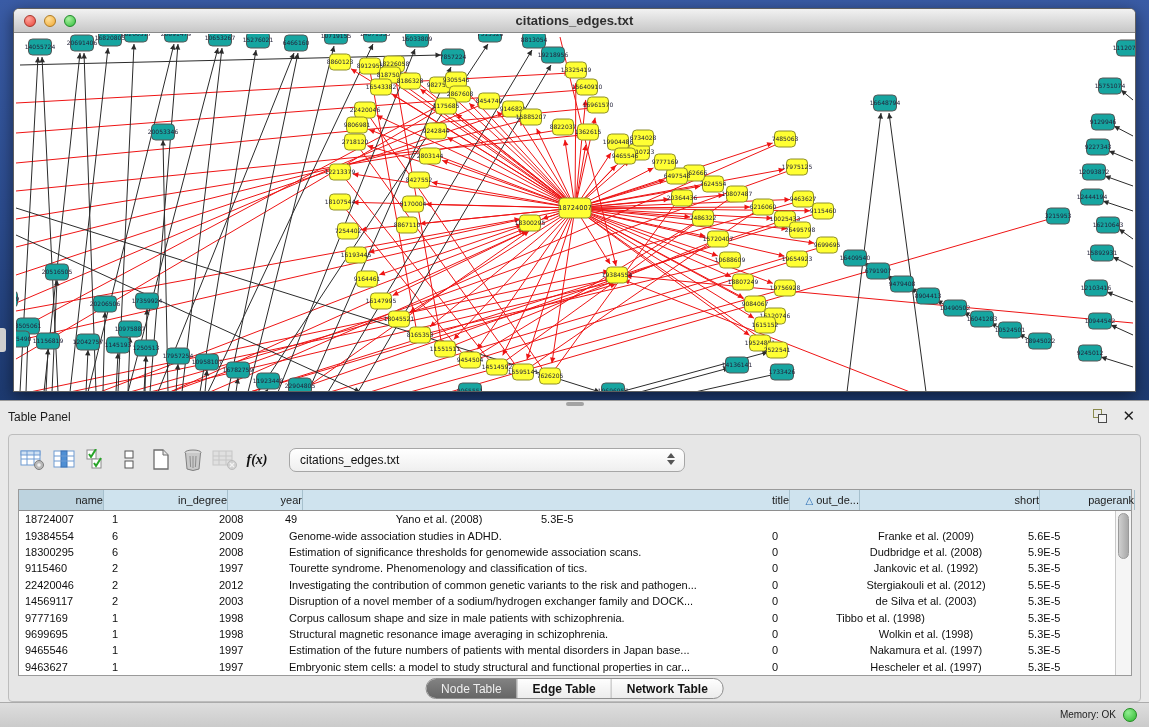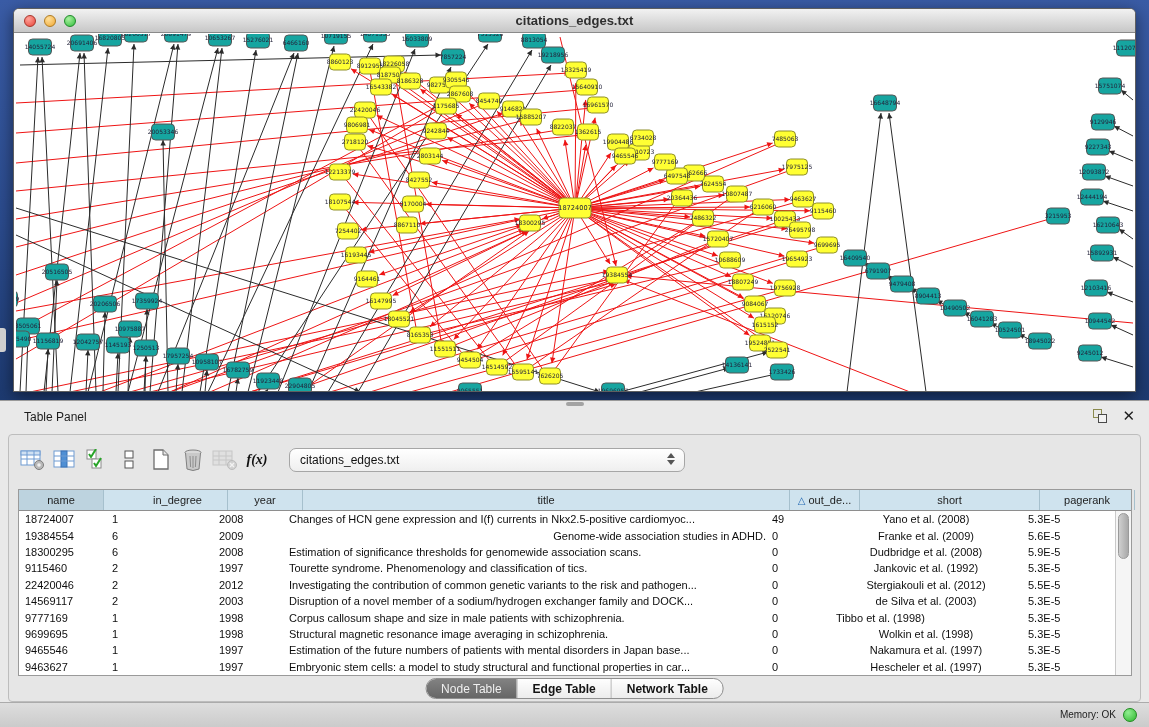--- a/index.html
+++ b/index.html
@@ -24,21 +24,21 @@
   .tl-grn   { background:radial-gradient(circle at 35% 30%,#a9f0a0,#33bf3d); border:1px solid #1f8a2a; }
   .wtitle { text-align:center; line-height:23px; font-size:13px; font-weight:700; color:#2f2f2f; }
   .canvas { position:absolute; left:2px; top:25px; width:1119px; height:357px;
             background:#ffffff; overflow:hidden; }
   .canvas svg { display:block; }
 
   
   .table-panel { position:absolute; left:0; top:400px; width:1149px; height:302px;
                  background:#e9e9e9; border-top:1px solid #9a9a9a; }
   .grab { width:18px; height:4px; background:#a3a3a3; border-radius:2px; margin:1px auto 0 auto; }
-  .tp-title { position:absolute; left:24px; top:9px; font-size:12px; color:#1d1d1d; }
+  .tp-title { position:absolute; left:8px; top:9px; font-size:12px; color:#1d1d1d; }
   .tp-float { position:absolute; right:40px; top:8px; width:16px; height:16px; cursor:pointer; }
   .tp-float .bsq { position:absolute; left:0; top:0; width:9px; height:9px; border:1px solid #8a8a4e; background:transparent; }
   .tp-float .fsq { position:absolute; left:5px; top:5px; width:9px; height:9px; border:1px solid #4a4a4a; background:#f2f2f2; }
   .tp-close { position:absolute; right:14px; top:6px; font-size:15px; font-weight:700; color:#1c1c1c; cursor:pointer; }
   .tp-body { position:absolute; left:8px; top:33px; width:1133px; height:268px;
              background:#e6e6e6; border:1px solid #bdbdbd; border-radius:4px; }
 
   .toolbar { position:absolute; left:8px; top:7px; height:36px; display:flex; align-items:center; }
   .tbtn { width:32px; height:30px; background:transparent; border:none; display:flex;
           align-items:center; justify-content:center; padding:0; cursor:pointer; }
@@ -48,21 +48,21 @@
            border:1px solid #a6a6a6; border-radius:7px; display:flex; align-items:center;
            padding:0 22px 0 10px; font-size:12px; color:#111; position:relative; cursor:pointer; }
   .updown { position:absolute; right:9px; top:4px; }
   .updown i { display:block; width:0; height:0; border-left:4px solid transparent; border-right:4px solid transparent; }
   .updown .up { border-bottom:5px solid #555; margin-bottom:2px; }
   .updown .dn { border-top:5px solid #555; }
 
   .tbl { position:absolute; left:9px; top:54px; width:1114px; height:187px;
          background:#fff; border:1px solid #9a9a9a; }
   .thead { display:flex; height:21px; background:#cfe3ee; border-bottom:1px solid #8e8e8e; }
-  .th { font-size:11px; color:#1c1c1c; text-align:center; line-height:20px;
+  .th { font-size:11px; color:#1c1c1c; text-align:right; line-height:20px;
         border-right:1px solid #a6c0cd; overflow:hidden; white-space:nowrap; flex-shrink:0; cursor:pointer; }
   .th.first { background:#bdd3df; }
   .sort { color:#2a6db5; font-size:10px; margin-right:3px; }
   .rows { position:absolute; top:21px; left:0; width:1097px; bottom:0; overflow:hidden; }
   .tr { display:flex; height:16.4px; font-size:11px; color:#0e0e0e; align-items:center; }
   .td { white-space:nowrap; overflow:hidden; flex-shrink:0; }
   .sb { position:absolute; right:0; top:21px; bottom:0; width:16px; background:#f5f5f5; border-left:1px solid #c9c9c9; }
   .sb-thumb { position:absolute; left:2px; top:2px; width:11px; height:46px;
               background:linear-gradient(90deg,#cfcfcf,#a8a8a8); border:1px solid #9a9a9a; border-radius:6px; }
 
@@ -797,30 +797,29 @@
             <div class="th" style="width: 487px;">title</div>
             <div class="th" style="width: 70px;"><span class="sort">△</span>out_de...</div>
             <div class="th" style="width: 180px;">short</div>
             <div class="th" style="width: 95px;">pagerank</div>
           </div>
         <div class="rows" id="trows">
             <div class="tr">
               <div class="td" style="width: 85px; padding-left: 6px;">18724007</div>
               <div class="td" style="width: 100px; padding-left: 8px;">1</div>
               <div class="td" style="width: 75px; padding-left: 15px;">2008</div>
-              <div class="td" style="width: 487px; padding-left: 10px;">Changes of HCN gene expression and I(f) currents in Nkx2.5-positive cardiomyoc...</div>
               <div class="td" style="width: 70px; padding-left: 6px;">49</div>
               <div class="td" style="width: 180px; text-align: center;">Yano et al. (2008)</div>
               <div class="td" style="width: 95px; padding-left: 12px;">5.3E-5</div>
             </div>
             <div class="tr">
               <div class="td" style="width: 85px; padding-left: 6px;">19384554</div>
               <div class="td" style="width: 100px; padding-left: 8px;">6</div>
               <div class="td" style="width: 75px; padding-left: 15px;">2009</div>
-              <div class="td" style="width: 487px; padding-left: 10px; text-align: right;">Genome-wide association studies in ADHD.</div>
+              <div class="td" style="width: 487px; padding-left: 10px;">Genome-wide association studies in ADHD.</div>
               <div class="td" style="width: 70px; padding-left: 6px;">0</div>
               <div class="td" style="width: 180px; text-align: center;">Franke et al. (2009)</div>
               <div class="td" style="width: 95px; padding-left: 12px;">5.6E-5</div>
             </div>
             <div class="tr">
               <div class="td" style="width: 85px; padding-left: 6px;">18300295</div>
               <div class="td" style="width: 100px; padding-left: 8px;">6</div>
               <div class="td" style="width: 75px; padding-left: 15px;">2008</div>
               <div class="td" style="width: 487px; padding-left: 10px;">Estimation of significance thresholds for genomewide association scans.</div>
               <div class="td" style="width: 70px; padding-left: 6px;">0</div>

